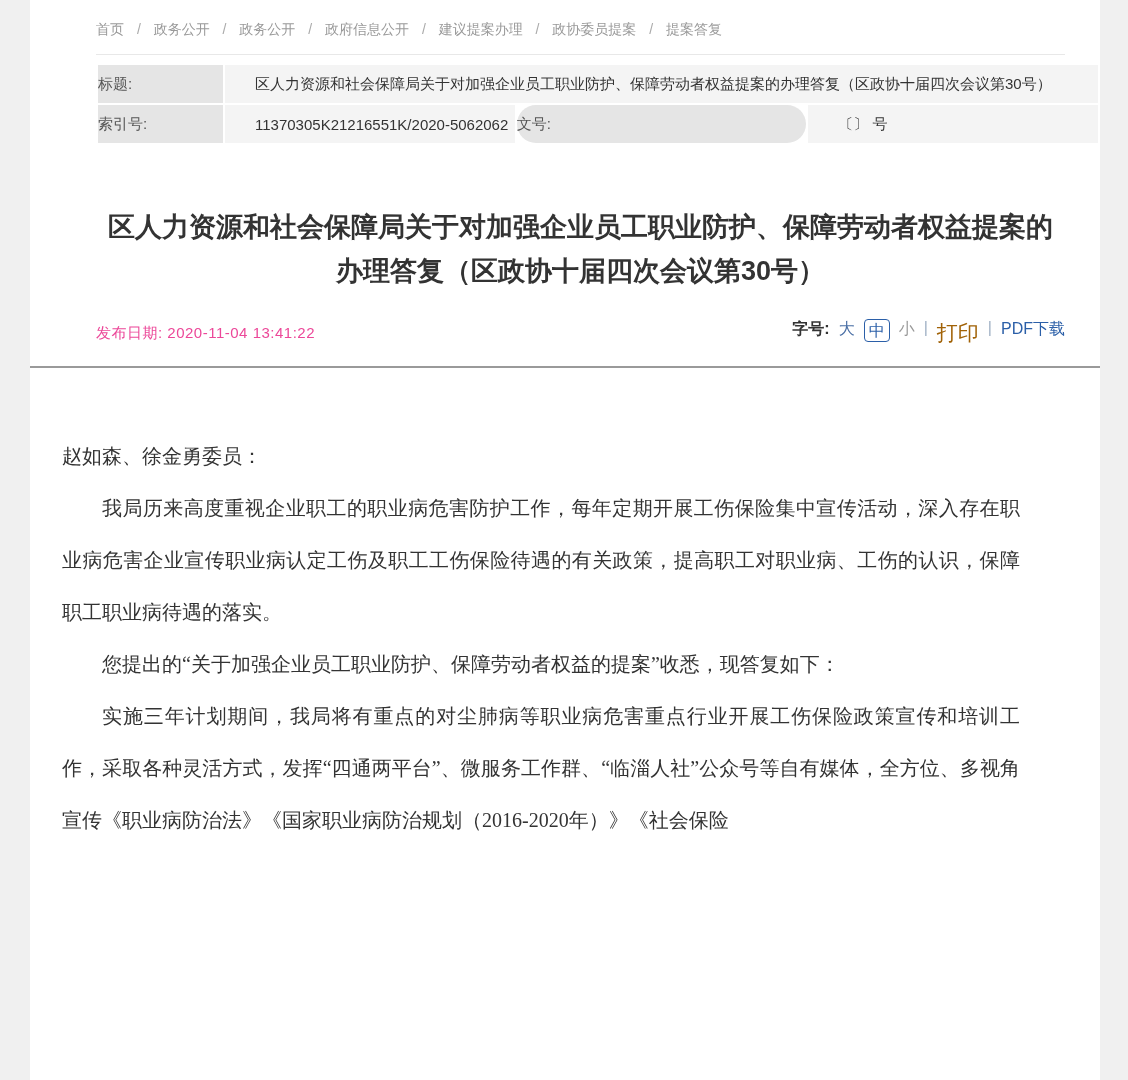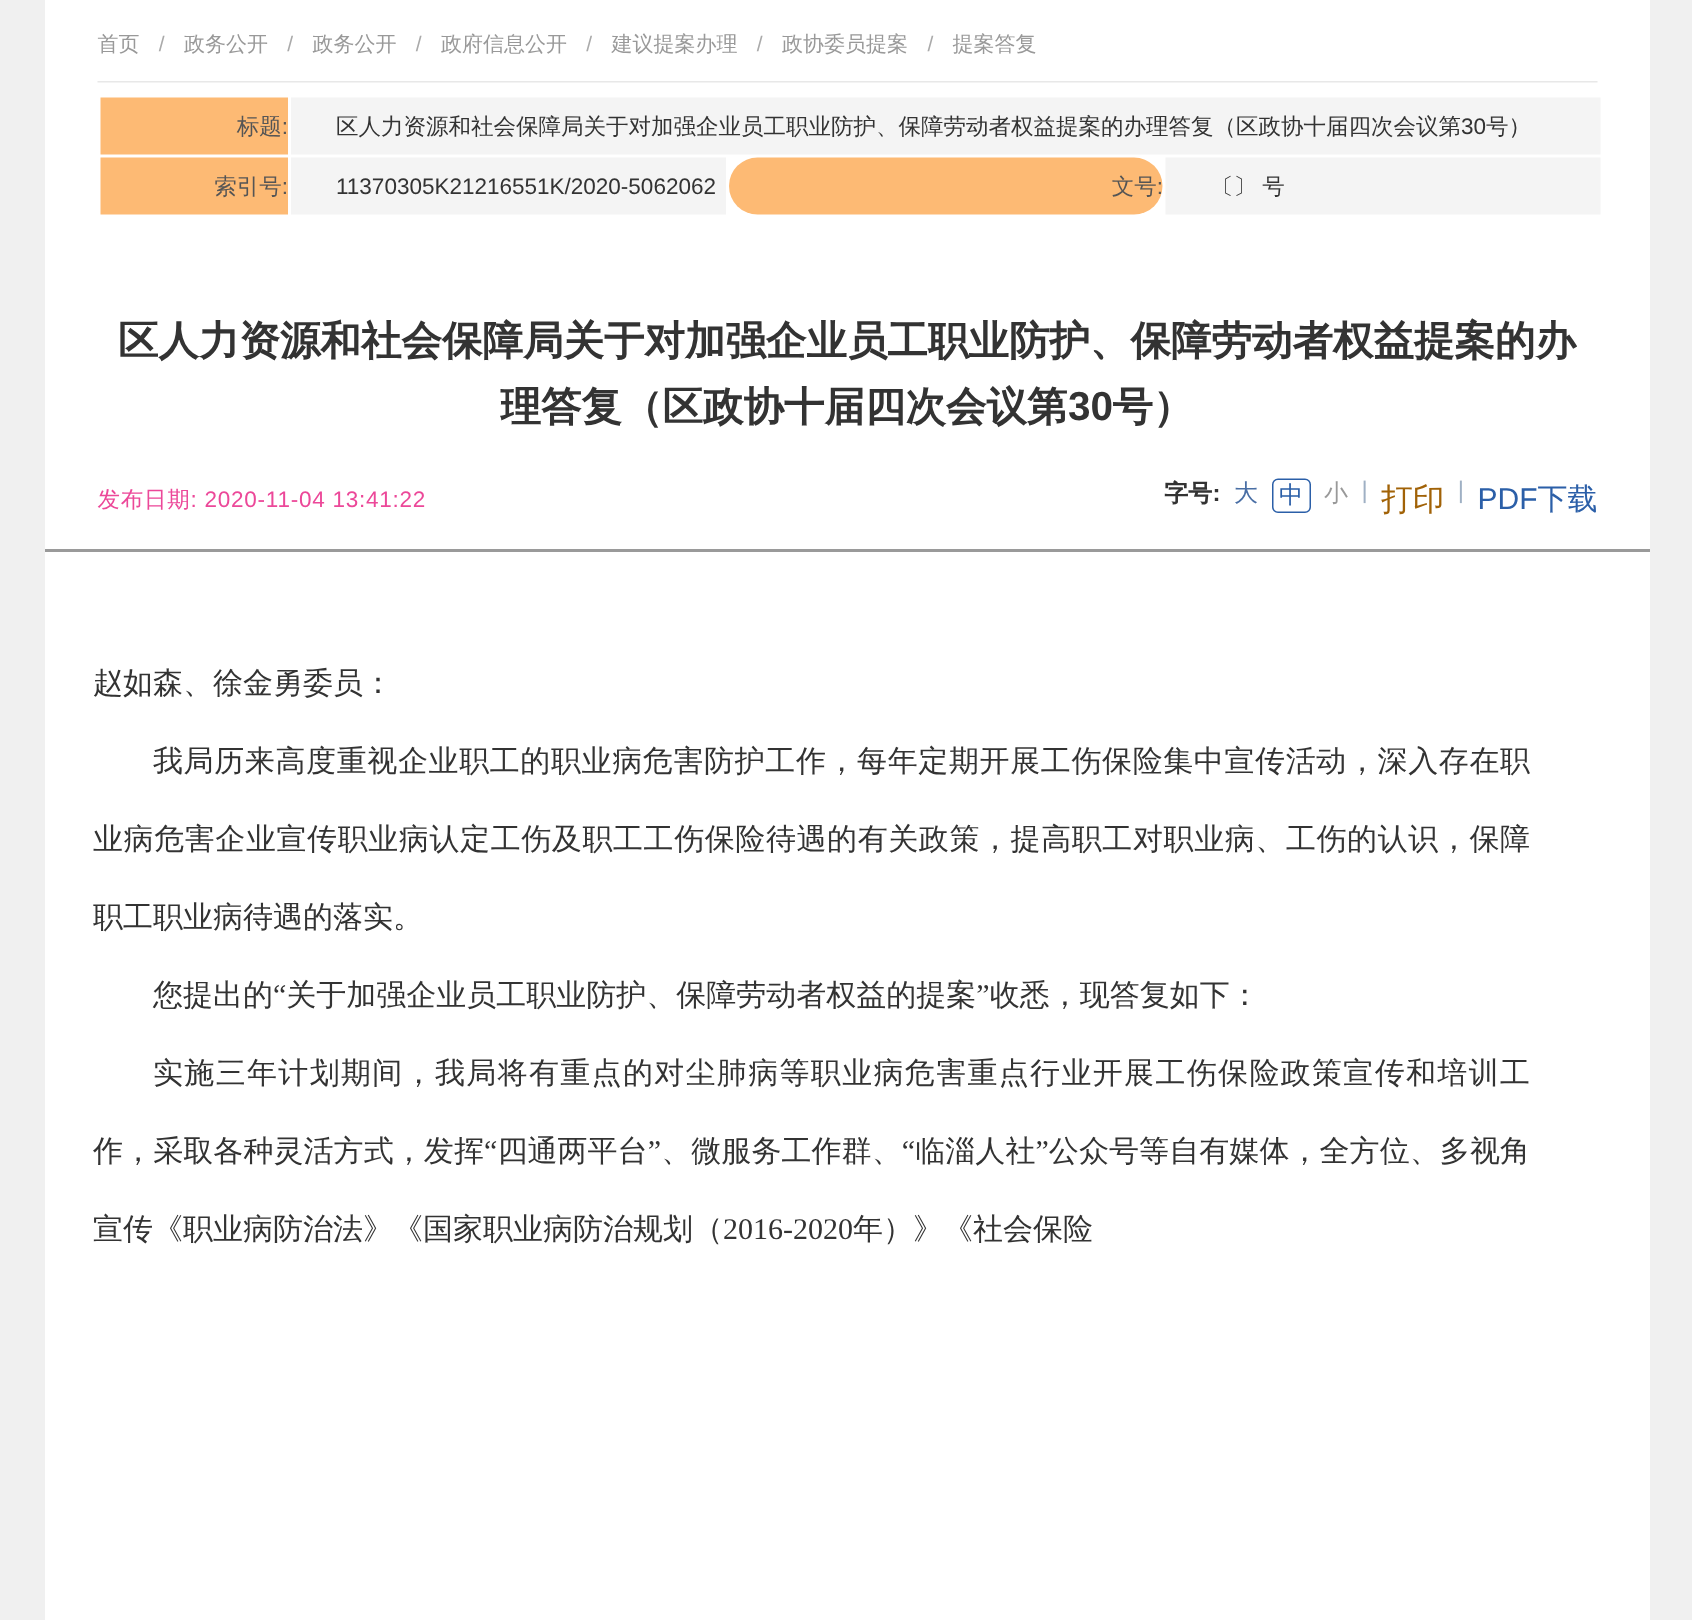--- a/index.html
+++ b/index.html
@@ -7,41 +7,41 @@
   body {
     background:#f0f0f0;
     font-family:"Liberation Sans","DejaVu Sans",sans-serif;
     color:#333;
   }
   .card {
     position:absolute; left:30px; top:0;
     width:1070px; height:1080px;
     background:#ffffff;
   }
-  .inner { padding-left:35px; padding-right:35px; }
+  .inner { padding-left:35px; padding-right:35px;margin-left:31px; }
 
   
   .breadcrumb {
     padding-top:21px; padding-bottom:15px;
     font-size:14px; color:#999;
     border-bottom:1px solid #e8e8e8;
   }
   .breadcrumb .crumb { color:#999; text-decoration:none; cursor:pointer; }
   .breadcrumb .sep { color:#aaa; margin:0 9px; }
 
   
   .meta-table {
     margin-top:8px;
     border-collapse:separate; border-spacing:2px;
     width:1004px; table-layout:fixed;
     font-size:15px;
   }
   .meta-table td { height:38px; vertical-align:middle; }
   .meta-table td.label {
-    background:#fdba74; color:#555; text-align:right;
+    background:#e5e5e5; color:#555; text-align:left;
   }
   .meta-table td.value {
     background:#f4f4f4; color:#333; text-align:left; padding-left:30px;
   }
   .col-l1 { width:125px; } .col-v1 { width:472px; }
   .col-l2 { width:118px;border-radius:19px; } .col-v2 { width:279px; }
 
   
   .doc-title {
     margin-top:60px;
@@ -64,21 +64,21 @@
   .fs { text-decoration:none; cursor:pointer; }
   .fs.large { color:#4a6fa5; }
   .fs.small { color:#999; }
   .fs.active {
     color:#2b5fa8;
     border:1px solid #2b5fa8; border-radius:4px;
     padding:1px 4px; line-height:1.2;
   }
   .tsep { color:#9fb0c4; }
   .tool-print { color:#a16207; text-decoration:none; cursor:pointer; font-size:21px; }
-  .tool-pdf { color:#2b5fa8; text-decoration:none; cursor:pointer; font-size:20px; }
+  .tool-pdf { color:#2b5fa8; text-decoration:none; cursor:pointer; font-size:16px; }
 
   .toolbar-divider {
     margin-top:19px;
     border-top:2px solid #9a9a9a;
     width:100%; height:0;
   }
 
   
   .article-body {
     margin-top:62px;

